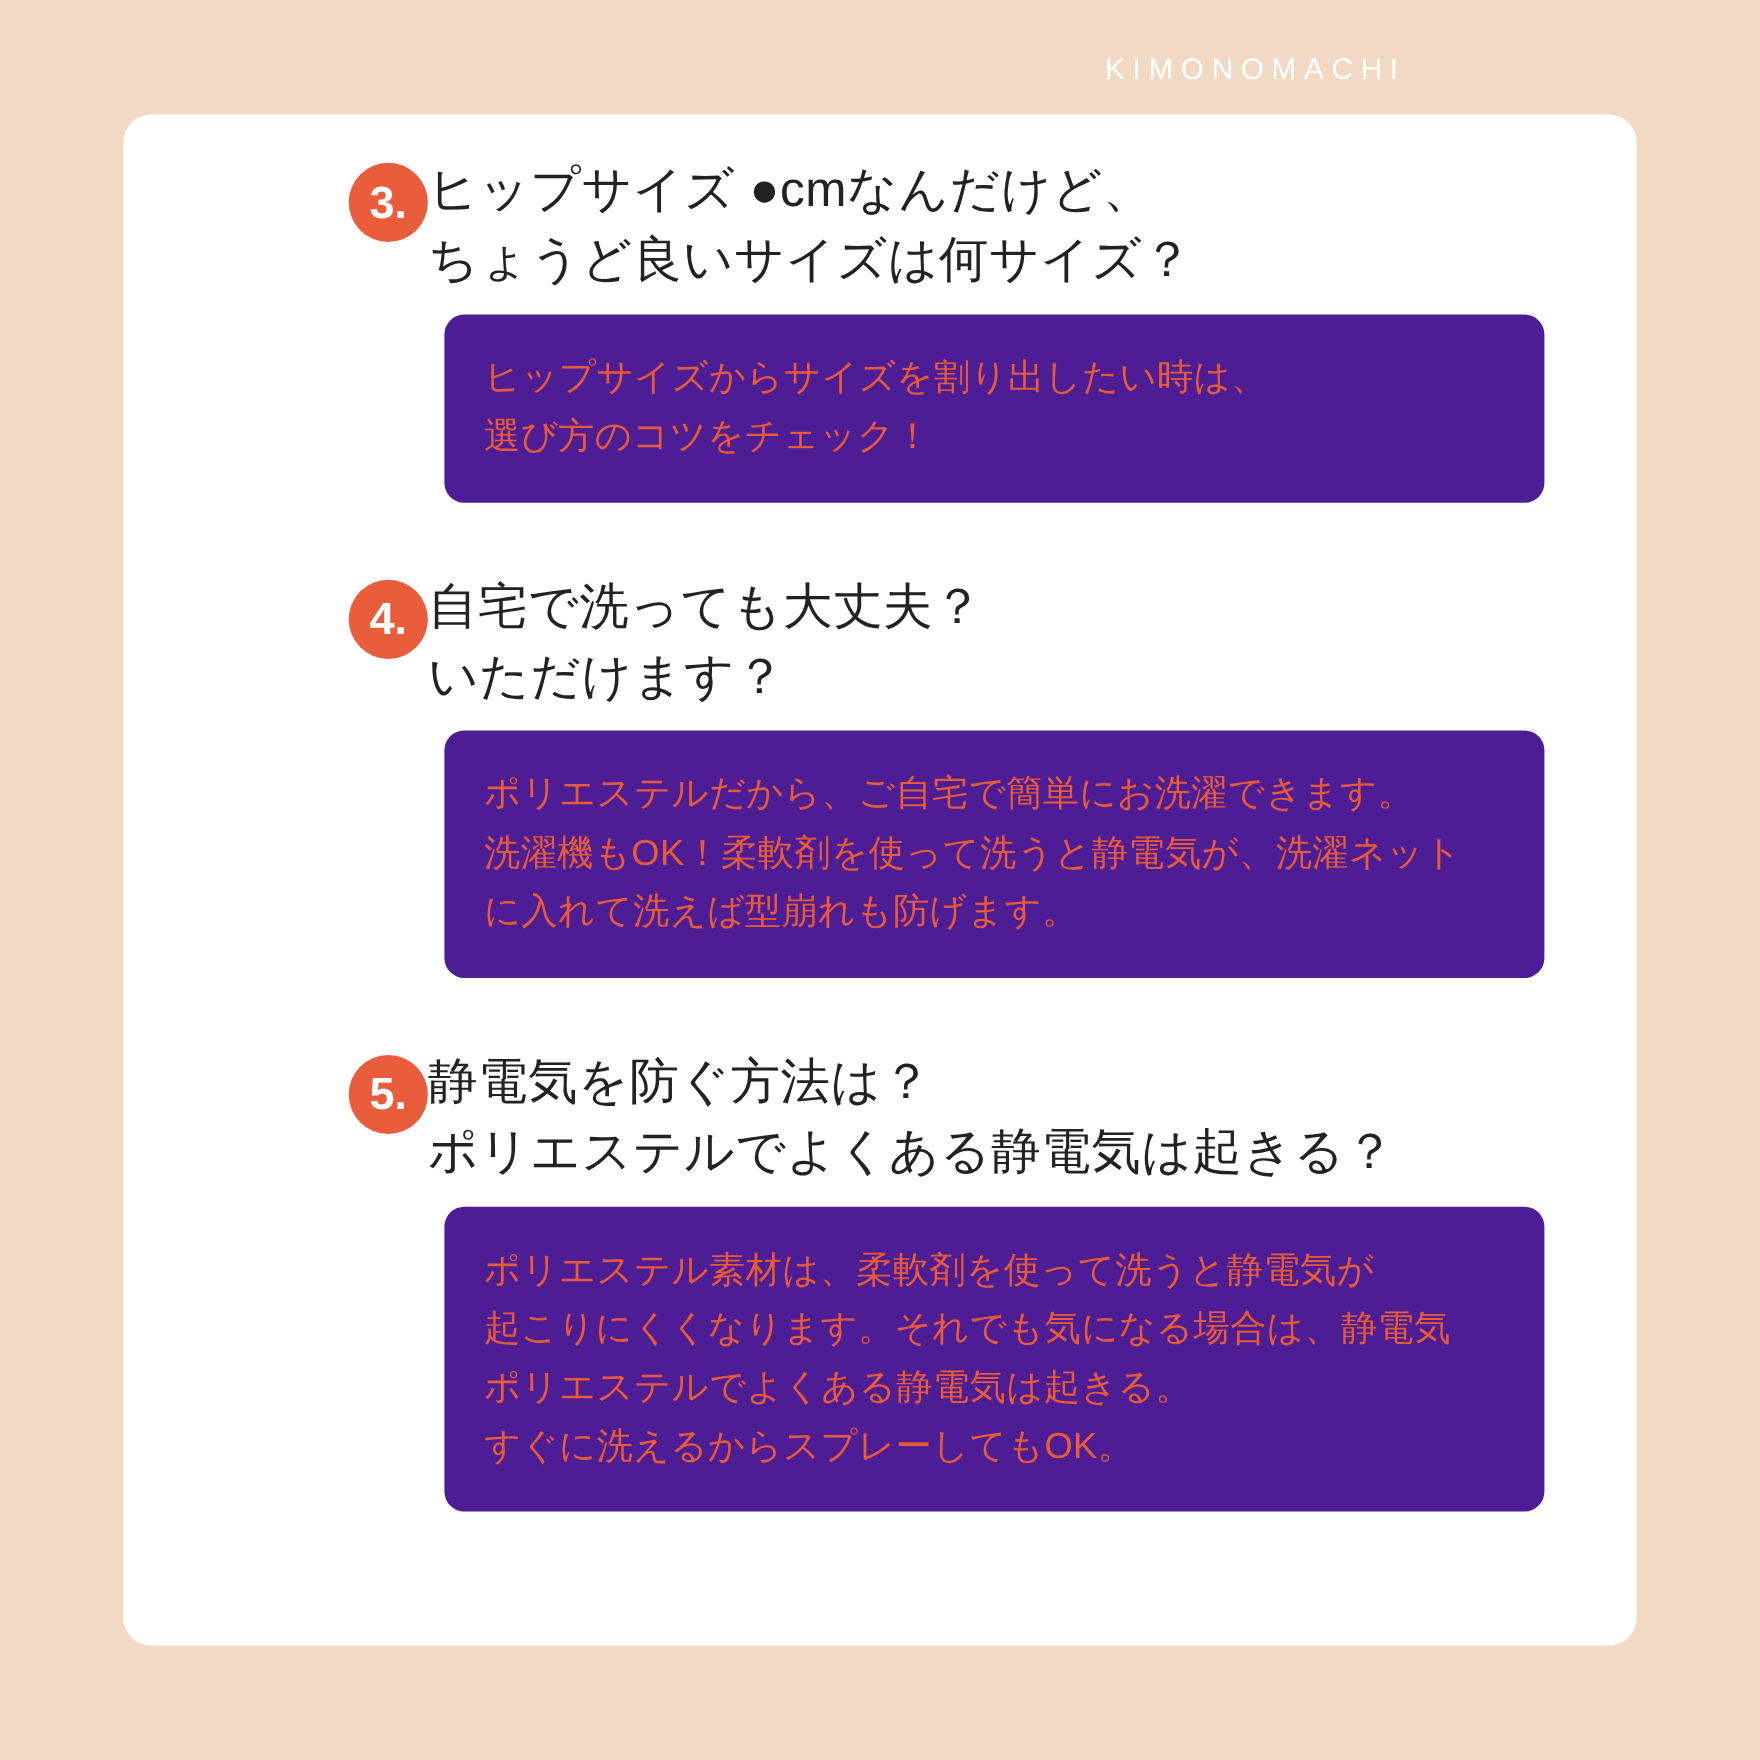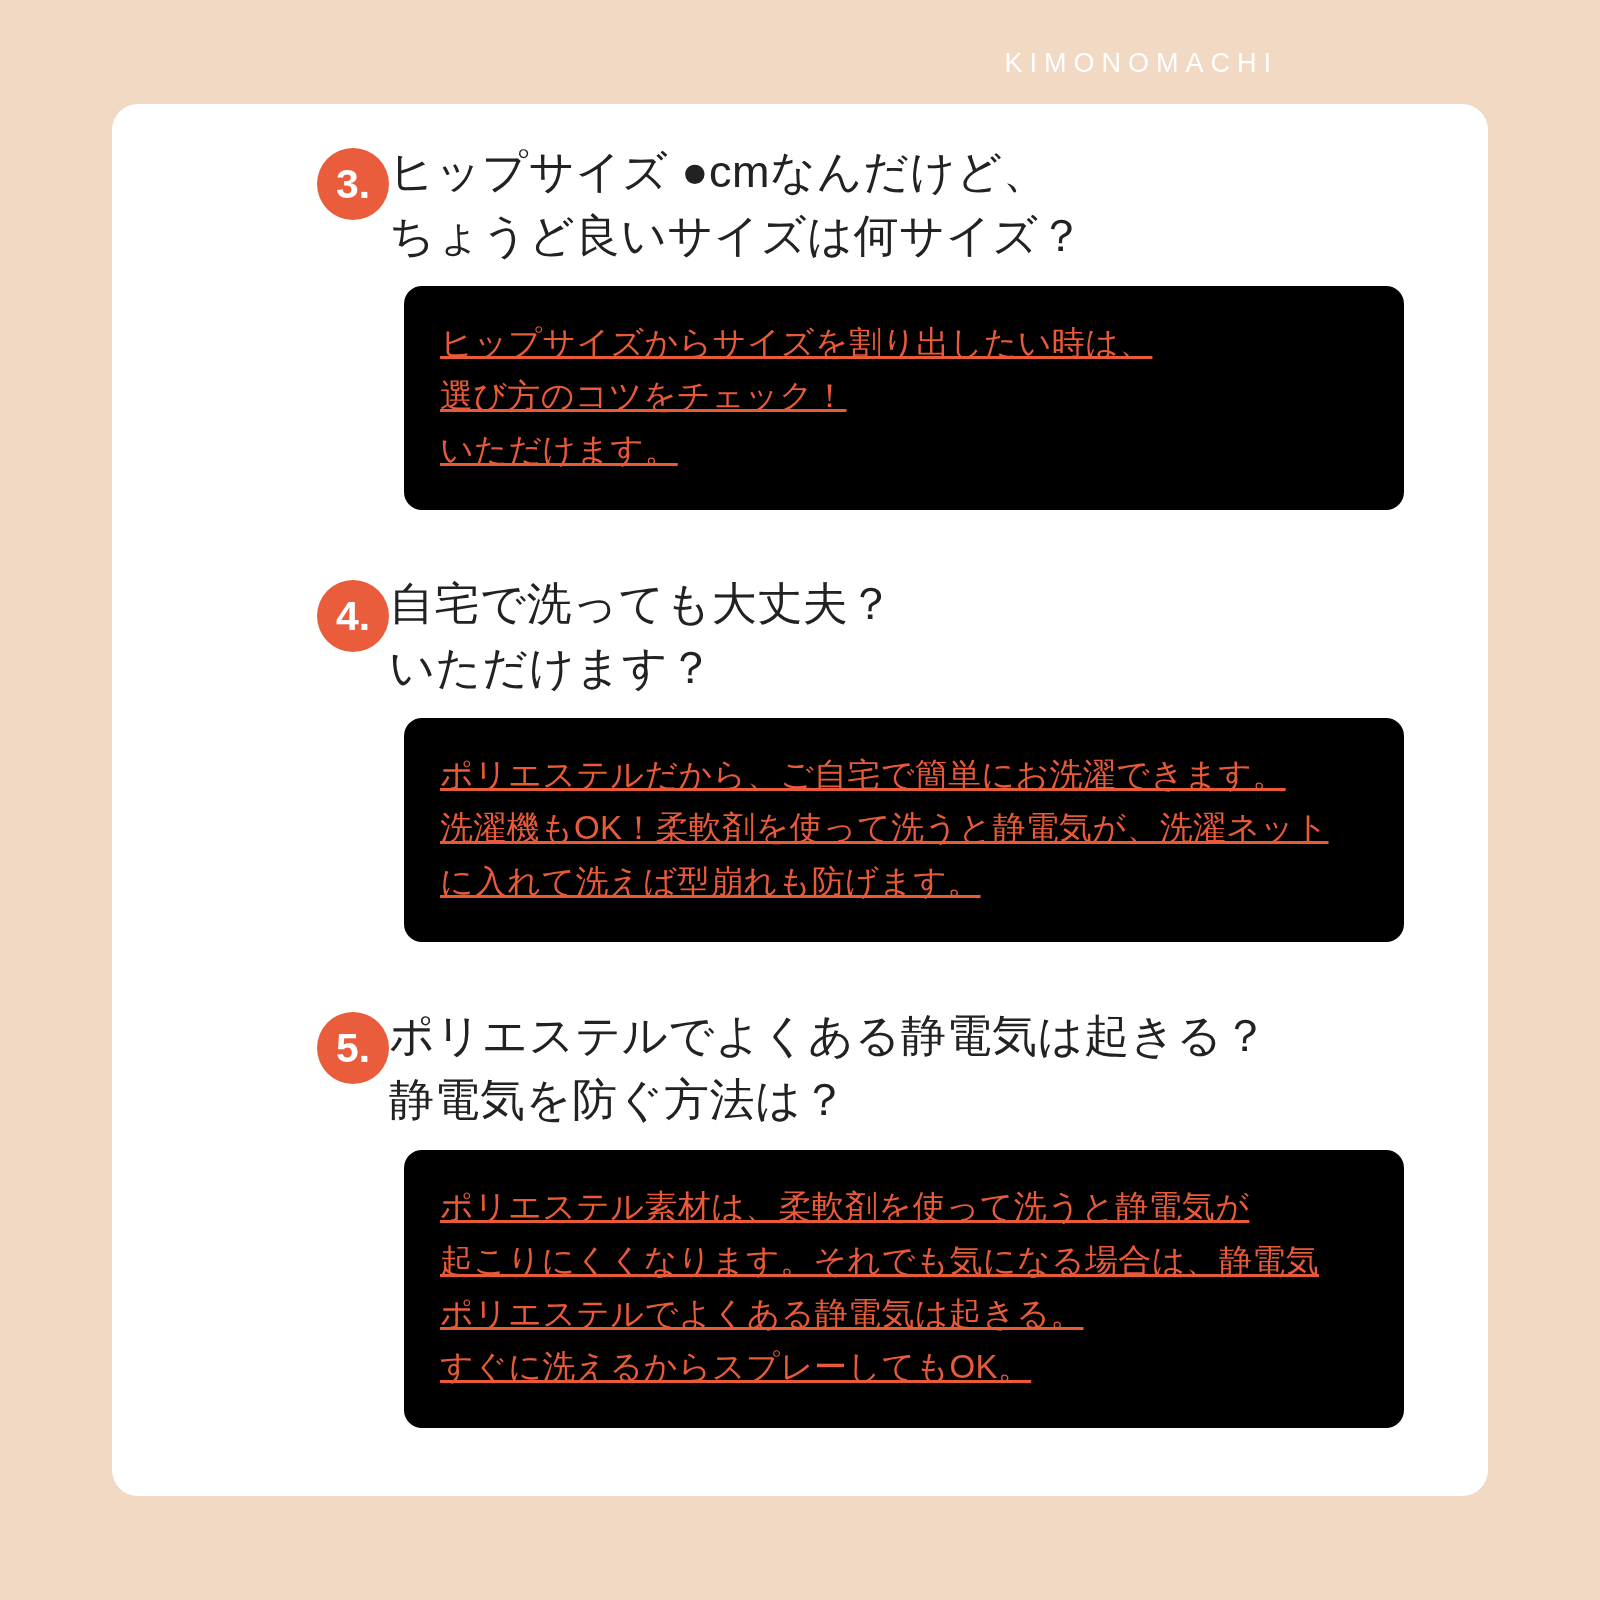--- a/index.html
+++ b/index.html
@@ -68,29 +68,28 @@
     color: #222222;
     font-size: 45px;
     line-height: 1.42;
     font-weight: 500;
     letter-spacing: 0.5px;
     padding-top: 8px;
   }
   .a-box {
     margin: 18px 0 0 232px;
     width: 1000px;
-    background: #000000;
+    background: #4c1d95;
     border-radius: 18px;
     padding: 30px 36px 34px 36px;
     box-sizing: border-box;
     color: #e85a38;
     font-size: 33px;
     line-height: 1.62;
     letter-spacing: 0.3px;
-    text-decoration: underline;
   }
   .a-box p {
     margin: 0;
   }
   .spacer-1 { height: 44px; }
   .spacer-2 { height: 44px; }
 </style>
 </head>
 <body>
 
@@ -104,21 +103,20 @@
       <div class="q-row">
         <div class="num-badge">3.</div>
         <div class="q-text">
           <div>ヒップサイズ ●cmなんだけど、</div>
           <div>ちょうど良いサイズは何サイズ？</div>
         </div>
       </div>
       <div class="a-box">
         <p>ヒップサイズからサイズを割り出したい時は、</p>
         <p>選び方のコツをチェック！</p>
-        <p>いただけます。</p>
       </div>
     </div>
 
     <div class="spacer-1"></div>
 
     <div class="faq-block">
       <div class="q-row">
         <div class="num-badge">4.</div>
         <div class="q-text">
           <div>自宅で洗っても大丈夫？</div>
@@ -131,22 +129,22 @@
         <p>に入れて洗えば型崩れも防げます。</p>
       </div>
     </div>
 
     <div class="spacer-2"></div>
 
     <div class="faq-block">
       <div class="q-row">
         <div class="num-badge">5.</div>
         <div class="q-text">
+          <div>静電気を防ぐ方法は？</div>
           <div>ポリエステルでよくある静電気は起きる？</div>
-          <div>静電気を防ぐ方法は？</div>
         </div>
       </div>
       <div class="a-box">
         <p>ポリエステル素材は、柔軟剤を使って洗うと静電気が</p>
         <p>起こりにくくなります。それでも気になる場合は、静電気</p>
         <p>ポリエステルでよくある静電気は起きる。</p>
         <p>すぐに洗えるからスプレーしてもOK。</p>
       </div>
     </div>
 

